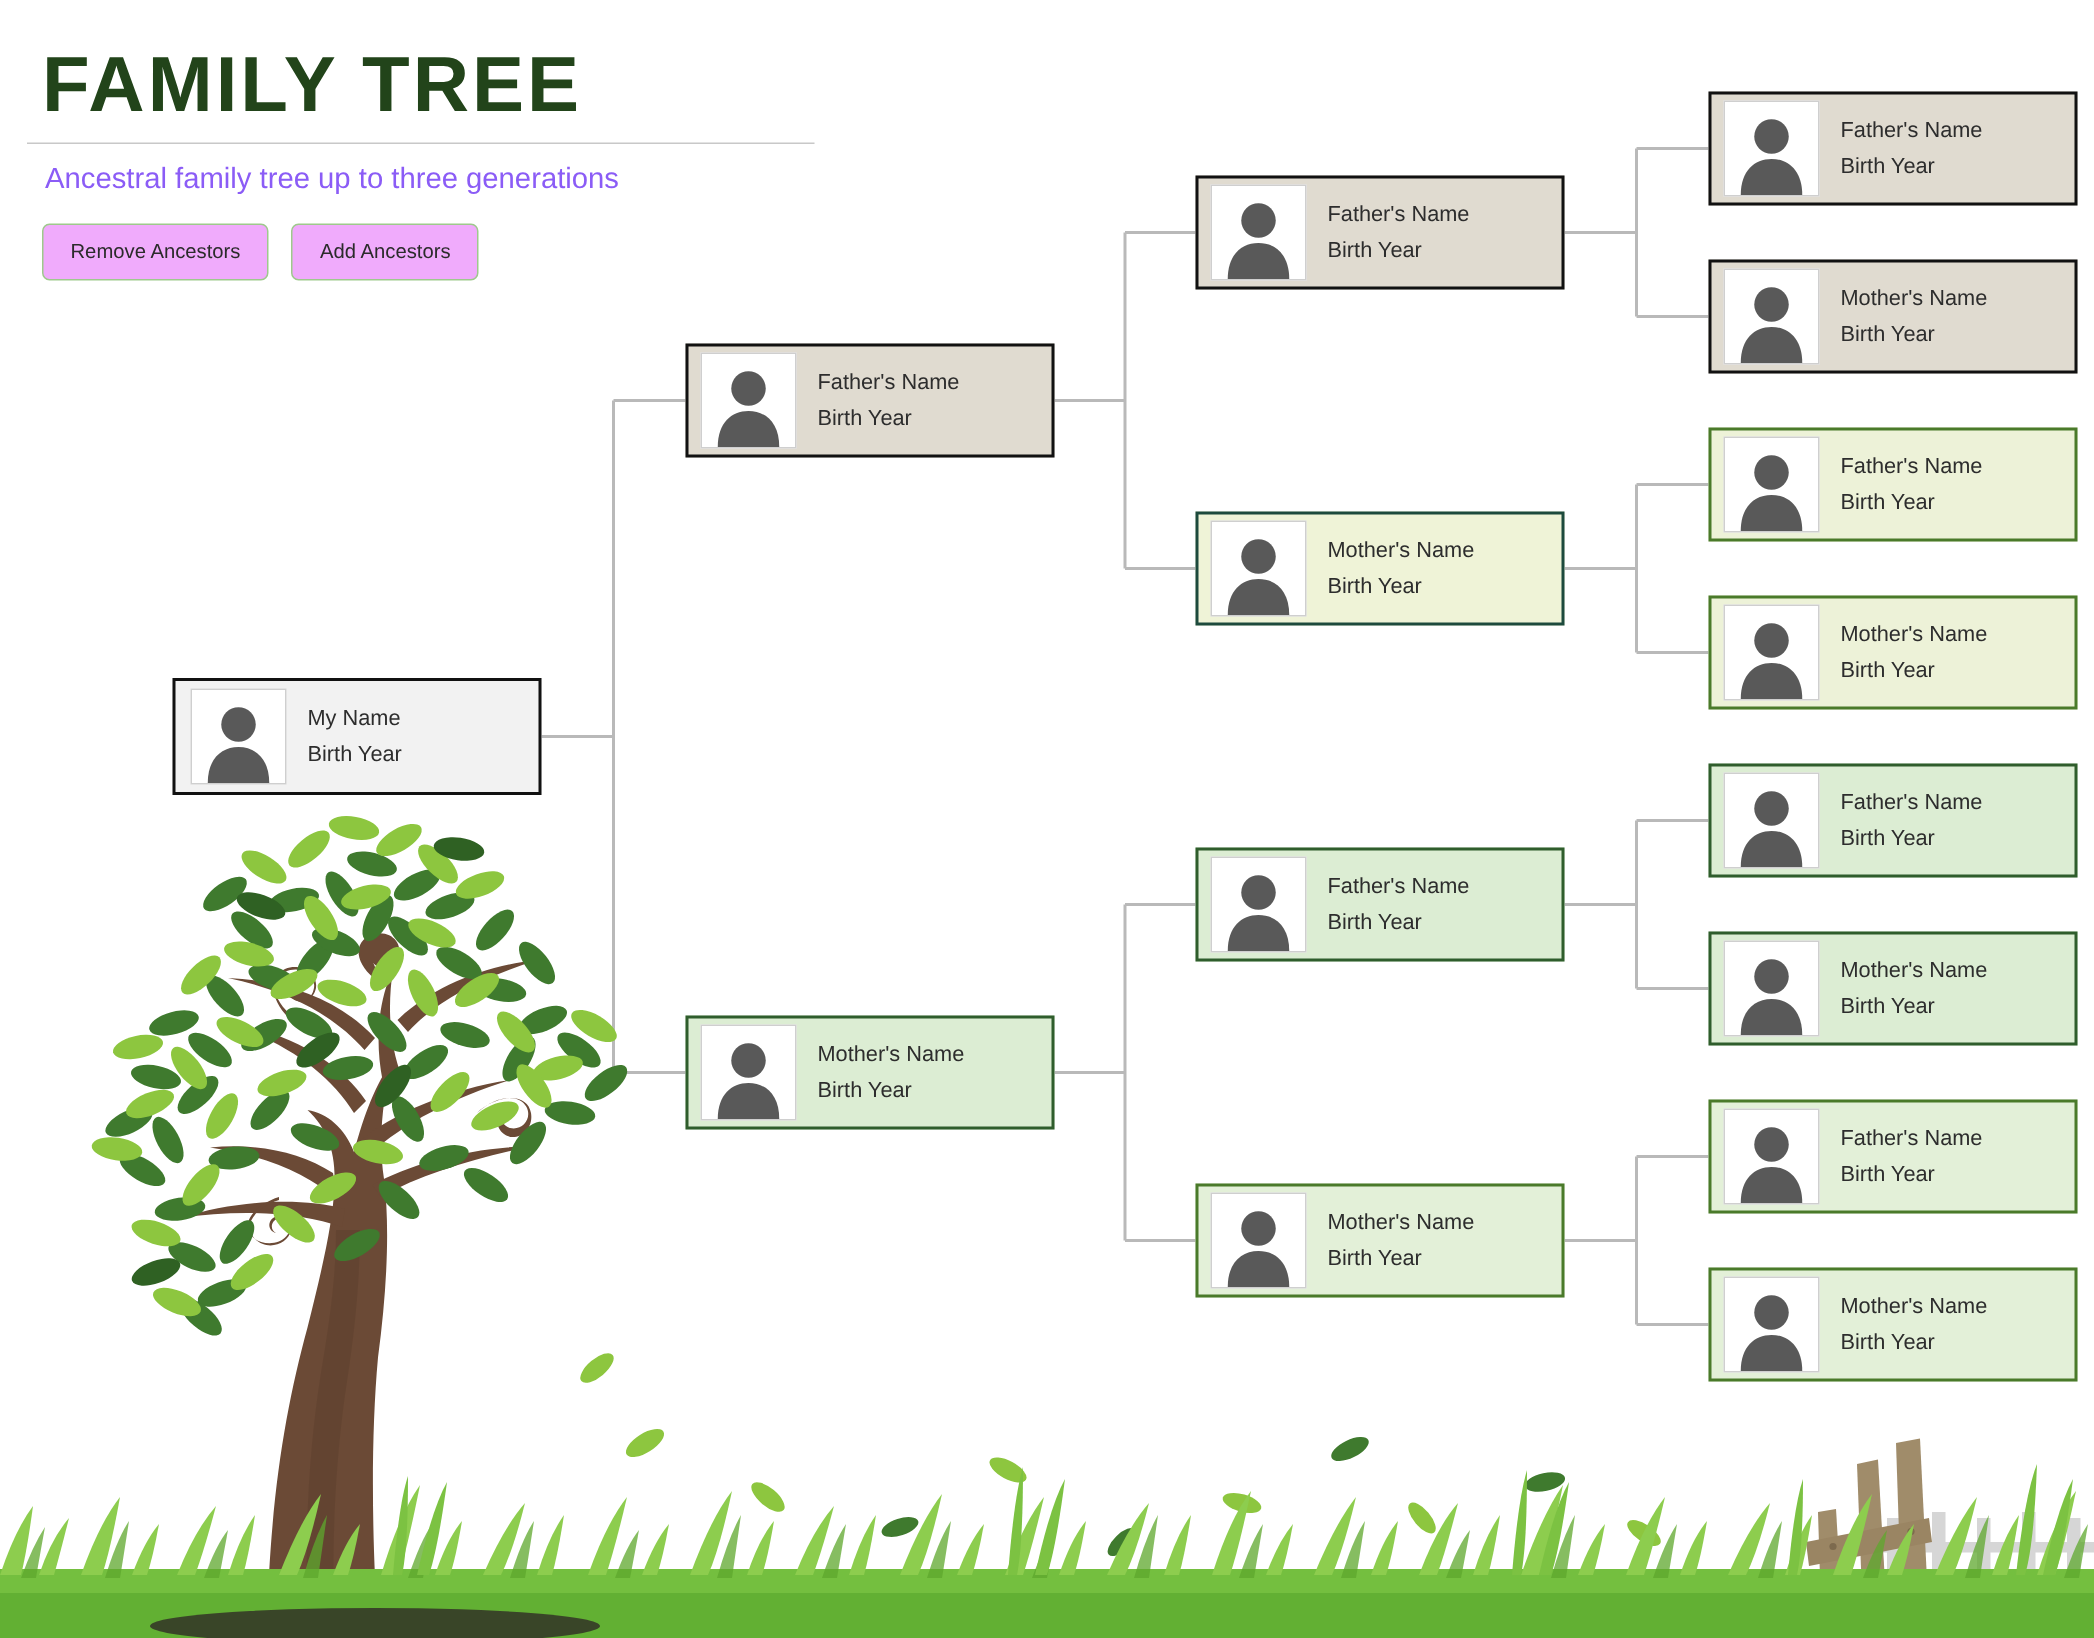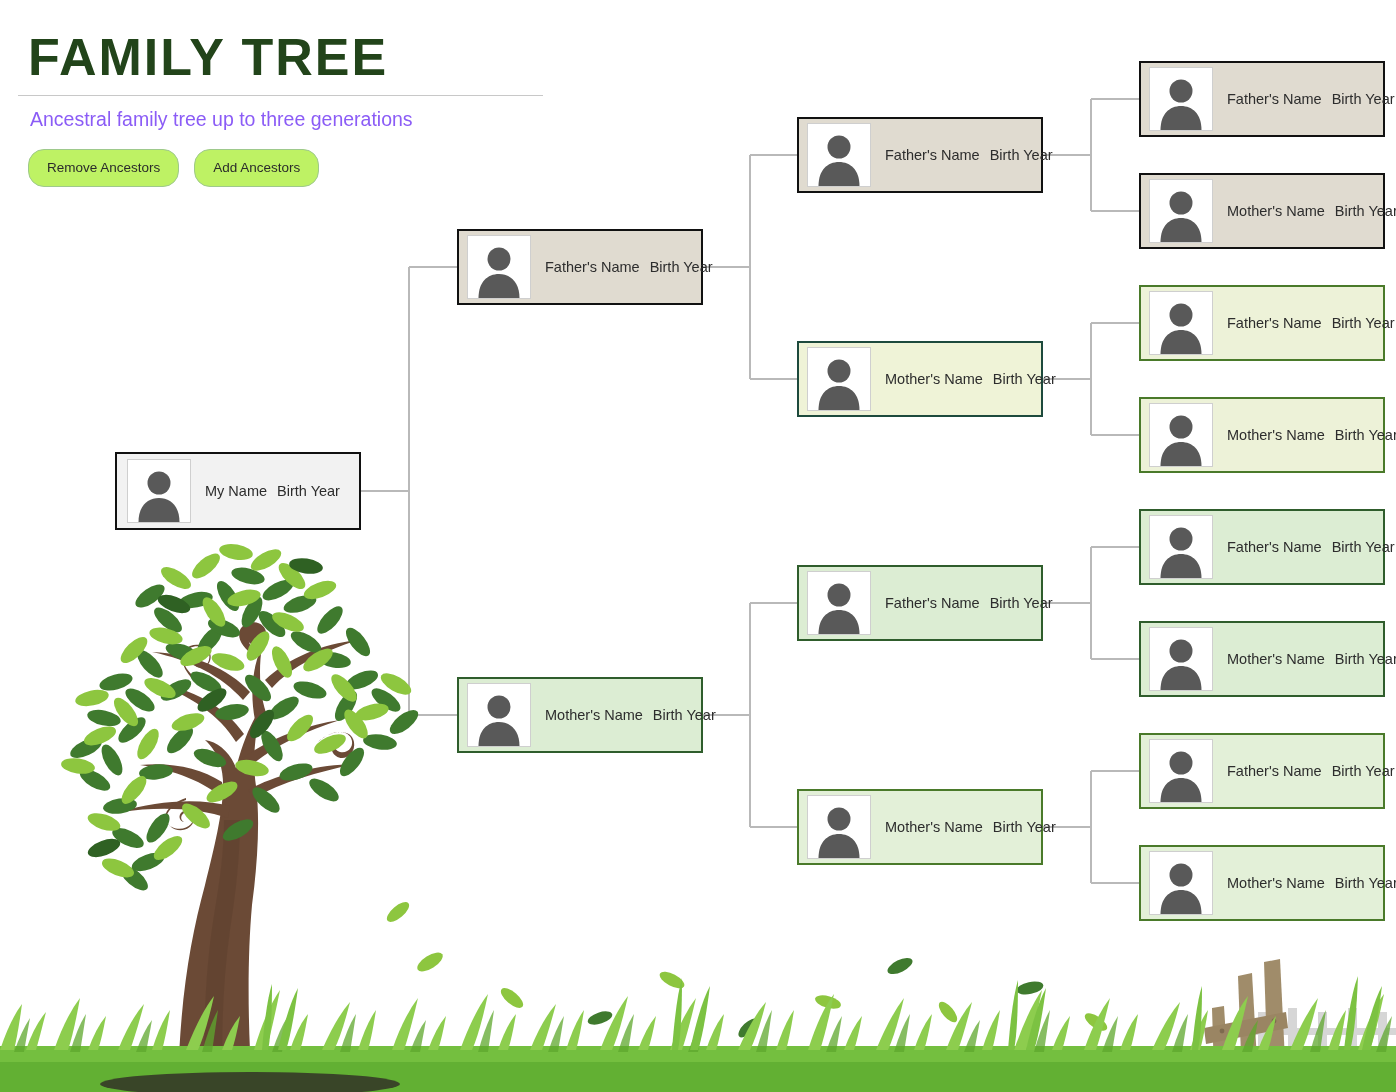--- a/index.html
+++ b/index.html
@@ -43,23 +43,23 @@
     font-size: 19.5px;
     color: #8b5cf6;
     font-weight: normal;
   }
   #button-row {
     padding: 18px 0 0 28px;
     display: flex;
     gap: 15px;
   }
   .tool-button {
-    background: #bef264;
+    background: #f0abfc;
     border: 1px solid #9ec98c;
-    border-radius: 16px;
+    border-radius: 5px;
     color: #2b2b2b;
     font-size: 13.5px;
     font-family: "Liberation Sans", sans-serif;
     height: 38px;
     padding: 0 18px;
     cursor: pointer;
     white-space: nowrap;
   }
 
   
@@ -104,21 +104,21 @@
     display: flex;
     align-items: flex-end;
     justify-content: center;
     overflow: hidden;
   }
   .avatar-frame svg { display:block; }
 
   .person-text {
     margin-left: 14px;
     display: flex;
-    flex-direction: row;
+    flex-direction: column;
     justify-content: center;
     gap: 10px;
   }
   .person-name, .person-birth {
     font-size: 14.5px;
     color: #2d2d2d;
     line-height: 1;
     white-space: nowrap;
   }
 

